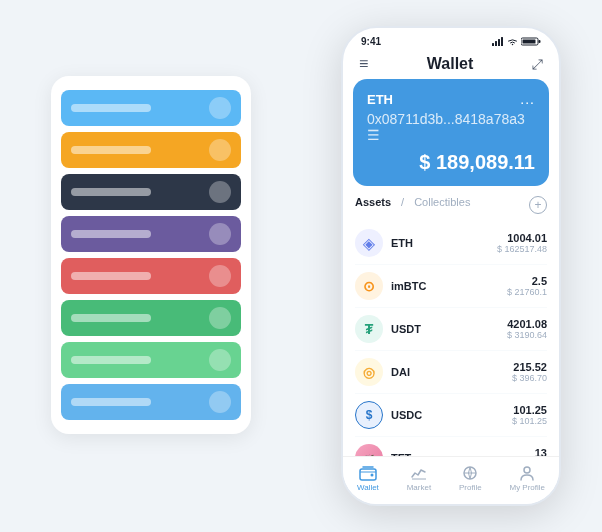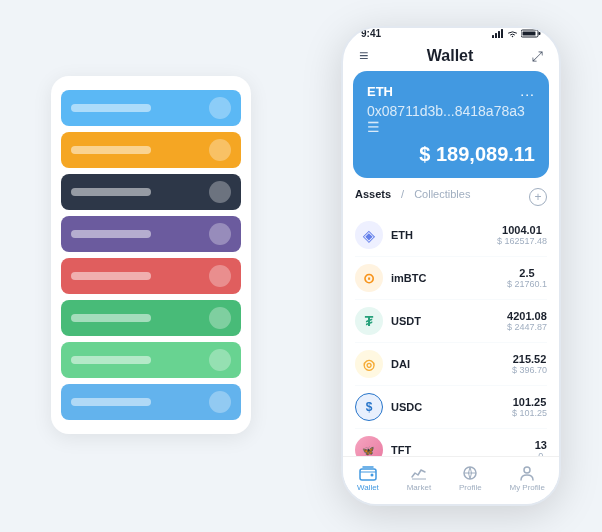--- a/index.html
+++ b/index.html
@@ -81,21 +81,21 @@
       border: 2px solid #e2e8f0;
       display: flex;
       flex-direction: column;
     }
 
     
     .status-bar {
       display: flex;
       justify-content: space-between;
       align-items: center;
-      padding: 0 18px 4px;
+      padding: 8px 18px 4px;
       font-size: 10px;
       font-weight: 600;
       color: #1a202c;
     }
 
     .status-icons {
       display: flex;
       gap: 3px;
       align-items: center;
     }
@@ -225,21 +225,21 @@
     }
 
     .asset-name {
       font-size: 11px;
       font-weight: 600;
       color: #1a202c;
       flex: 1;
     }
 
     .asset-amounts {
-      text-align: center;
+      text-align: right;
     }
 
     .asset-amount {
       font-size: 11px;
       font-weight: 600;
       color: #1a202c;
     }
 
     .asset-usd {
       font-size: 9px;
@@ -386,21 +386,21 @@
           <div class="asset-amount">2.5</div>
           <div class="asset-usd">$ 21760.1</div>
         </div>
       </div>
 
       <div class="asset-row">
         <div class="asset-icon" style="background:#E6F7F2; color:#26A17B; font-size:14px; font-weight:700;">₮</div>
         <span class="asset-name">USDT</span>
         <div class="asset-amounts">
           <div class="asset-amount">4201.08</div>
-          <div class="asset-usd">$ 2447.87</div>
+          <div class="asset-usd">$ 3190.64</div>
         </div>
       </div>
 
       <div class="asset-row">
         <div class="asset-icon" style="background:#FFF8E1; color:#F5AC37; font-size:14px; font-weight:700;">◎</div>
         <span class="asset-name">DAI</span>
         <div class="asset-amounts">
           <div class="asset-amount">215.52</div>
           <div class="asset-usd">$ 396.70</div>
         </div>

